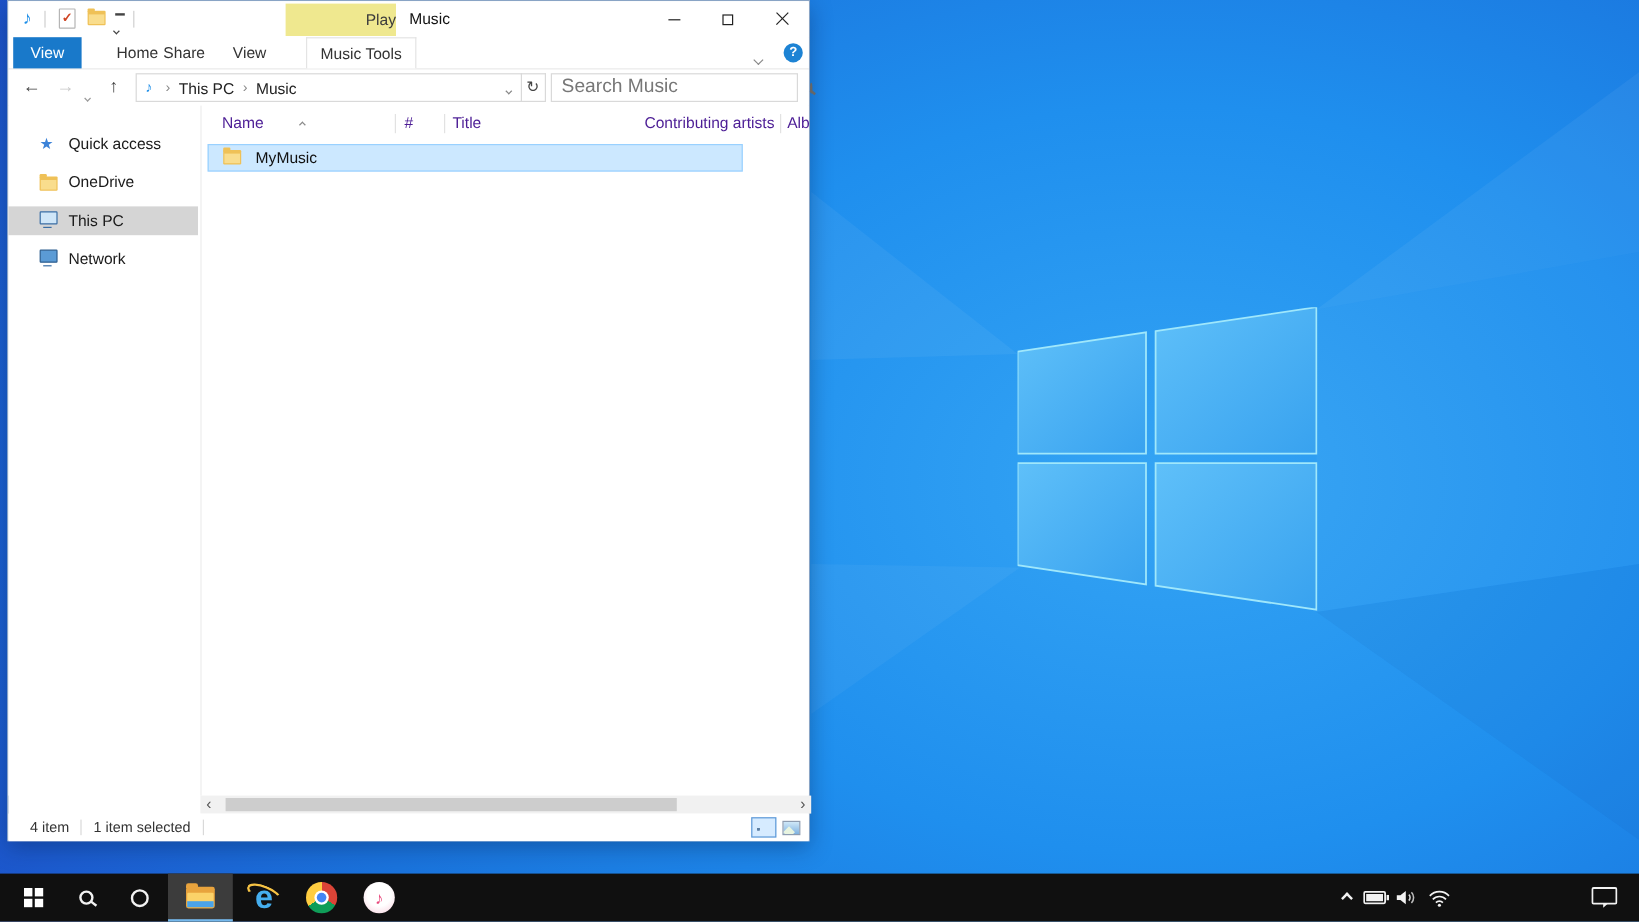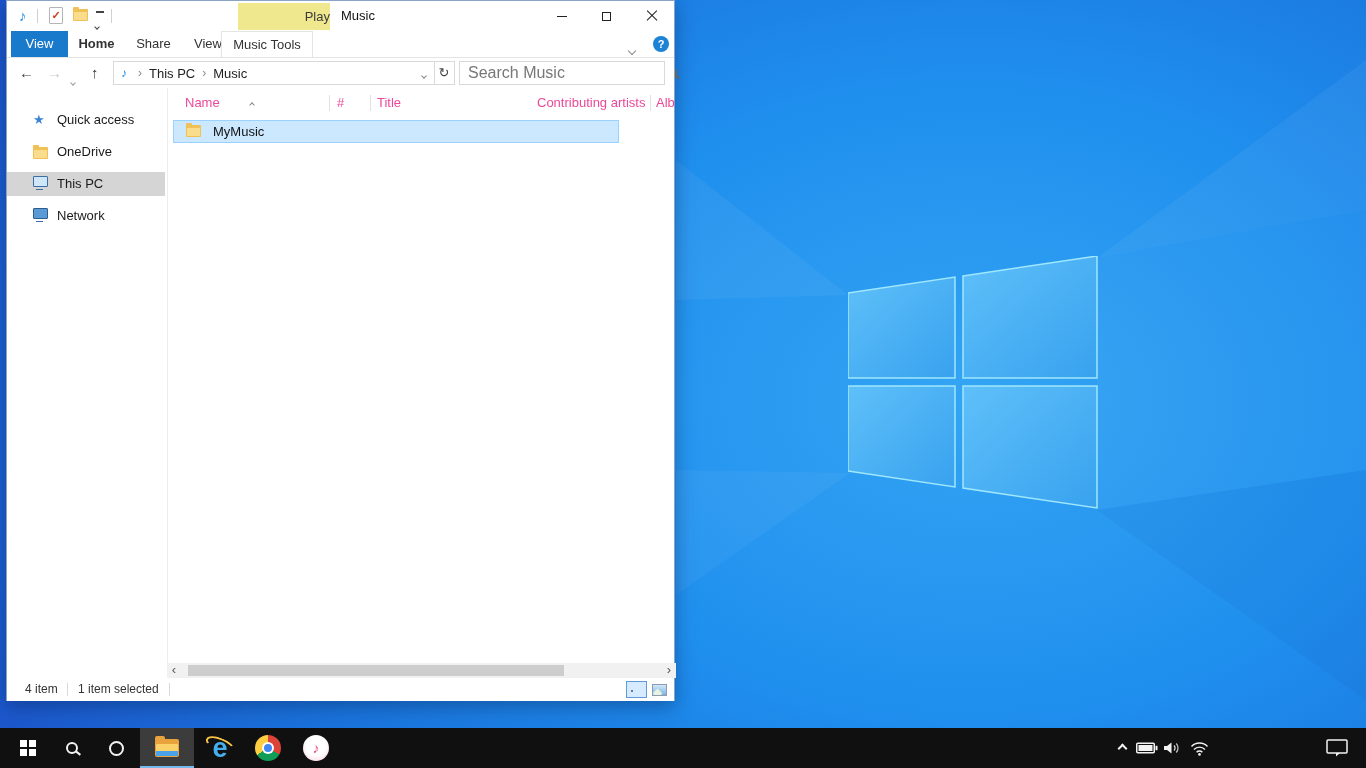--- a/index.html
+++ b/index.html
@@ -40,24 +40,24 @@
   #btn-min .g { width:10px; height:1px; background:#222; }
   #btn-max .g { width:9px; height:9px; border:1px solid #222; }
   #btn-close .g { position:relative; width:12px; height:12px; }
   #btn-close .g::before, #btn-close .g::after { content:""; position:absolute; left:-1px; top:5px; width:14px; height:1.2px; background:#222; }
   #btn-close .g::before { transform:rotate(45deg); } #btn-close .g::after { transform:rotate(-45deg); }
 
   
   #tabsrow { position:absolute; left:0; top:30px; width:100%; height:27px; background:#fff; border-bottom:1px solid #e4e4e4; }
   .rtab { position:absolute; top:0; height:26px; line-height:26px; text-align:center; font-size:13px; color:#333; }
   #tab-file { left:4px; width:57px; background:#1979ca; color:#fff; }
-  #tab-home { left:61px; width:57px;font-weight:bold; }
+  #tab-home { left:79px; width:57px; }
   #tab-share { left:118px; width:57px; }
   #tab-view { left:175px; width:52px; }
-  #tab-musictools { left:214px; width:92px; background:#fff; border:1px solid #e4e4e4; border-bottom:none; }
+  #tab-musictools { left:248px; width:92px; background:#fff; border:1px solid #e4e4e4; border-bottom:none; }
   #ribbon-expand { left:622px; top:9px; }
   #help-btn { left:646px; top:5px; width:16px; height:16px; border-radius:50%; background:#1d83d4; color:#fff;
               font-size:11px; font-weight:bold; text-align:center; line-height:16px; }
 
   
   #addrrow { position:absolute; left:0; top:57px; width:100%; height:30px; background:#fff; }
   .navglyph { top:0; height:30px; line-height:30px; font-size:15px; }
   #nav-back { left:12px; color:#3c3c3c; }
   #nav-fwd { left:40px; color:#c9c9c9; }
   #nav-recent { left:64px; top:13px; }
@@ -84,21 +84,21 @@
   .side-item { position:absolute; left:0; width:158px; height:24px; line-height:24px; font-size:13px; color:#1a1a1a; }
   .side-item .ic { position:absolute; left:26px; top:4px; }
   .side-item .lbl { position:absolute; left:50px; }
   .side-item.selected { background:#d5d5d5; }
   #side-star { color:#3b82d8; font-size:13px; line-height:16px; }
   .monitor { width:15px; height:11px; border:1.5px solid #3a6ea5; background:#cfe6f8; border-radius:1px; position:relative; top:2px; }
   .monitor::after { content:""; position:absolute; left:2px; bottom:-4px; width:7px; height:1.5px; background:#3a6ea5; }
   .monitor.net { background:#5b9bd5; border-color:#2d5e8f; }
 
   #mainlist { position:absolute; left:160px; top:0; right:0; height:100%; border-left:1px solid #ededed; }
-  .colhead { position:absolute; top:0; height:30px; line-height:30px; font-size:13px; color:#ec4899; }
+  .colhead { position:absolute; top:0; height:30px; line-height:30px; font-size:13px; color:#4c1d95; }
   .colsep { position:absolute; top:7px; width:1px; height:16px; background:#e2e2e2; }
   #sort-caret { position:absolute; left:82px; top:5px; }
   #sort-caret .chev { border-color:#8a8a8a; }
   #file-row { position:absolute; left:5px; top:32px; width:446px; height:23px; background:#cce8ff; border:1px solid #99d1ff;
               line-height:21px; font-size:13px; color:#111; }
   #file-row .folder { position:absolute; left:12px; top:4px; }
   #file-row .fname { position:absolute; left:39px; }
 
   
   #hscroll { position:absolute; left:160px; top:662px; width:509px; height:15px; background:#f1f1f1; }

